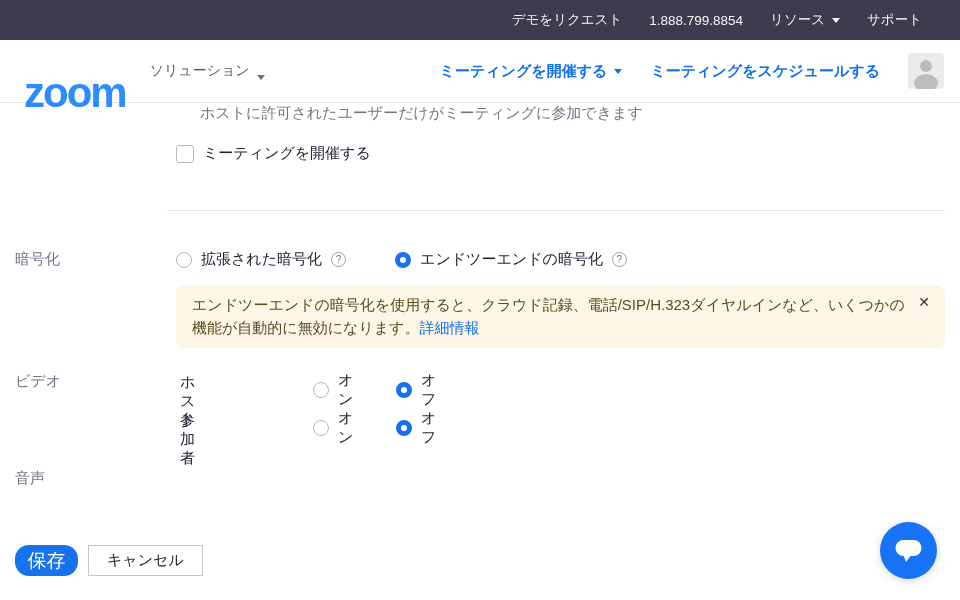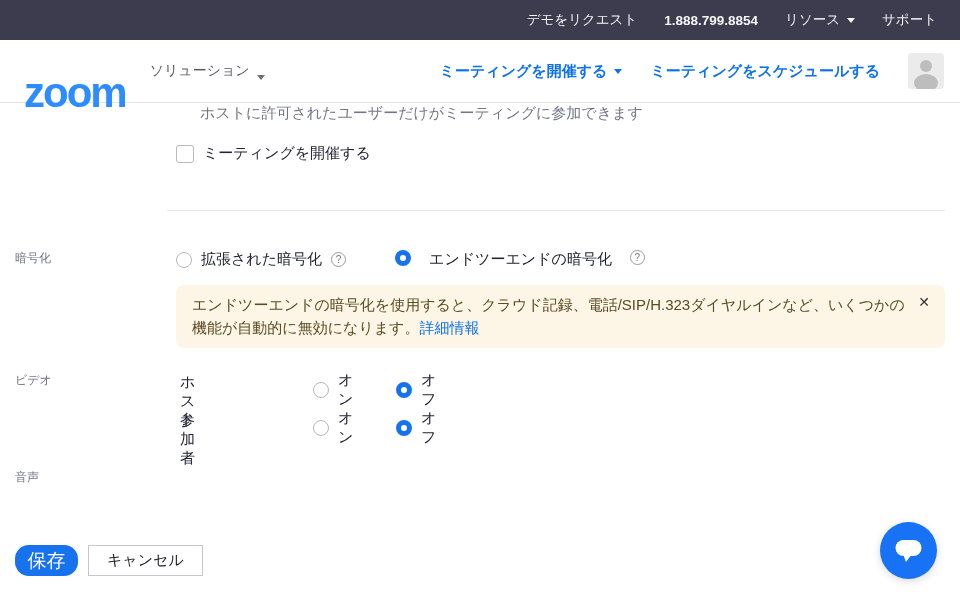--- a/index.html
+++ b/index.html
@@ -4,24 +4,24 @@
 <style>
   * { margin: 0; padding: 0; box-sizing: border-box; }
   html, body { width: 960px; height: 600px; }
   body { font-family: "Liberation Sans", "DejaVu Sans", sans-serif; background: #fff; }
   .page { position: relative; width: 960px; height: 600px; overflow: hidden; background: #fff; }
 
   
   .topbar {
     position: absolute; top: 0; left: 0; width: 960px; height: 40px;
     background: #3C3C4E; display: flex; align-items: center; justify-content: flex-end;
-    gap: 27px; padding-right: 23px;
+    gap: 27px; padding-right: 38px;
   }
   .topbar .tb-item { color: #F5F5F7; font-size: 13.5px; cursor: pointer; display: flex; align-items: center; gap: 7px; }
-  .topbar .tb-phone { font-weight: 700; }
+  .topbar .tb-phone { font-weight: 400; }
   .caret-down {
     width: 0; height: 0; display: inline-block;
     border-left: 4px solid transparent; border-right: 4px solid transparent;
     border-top: 5px solid #F5F5F7;
   }
 
   
   .header {
     position: absolute; top: 40px; left: 0; width: 960px; height: 63px;
     background: #fff; border-bottom: 1px solid #E4E4E7;
@@ -39,35 +39,35 @@
   .avatar { width: 36px; height: 36px; border-radius: 4px; background: #EBEBEB; display: flex; align-items: flex-end; justify-content: center; overflow: hidden; cursor: pointer; }
 
   
   .note-grey { position: absolute; left: 200px; top: 104px; font-size: 15px; color: #747487; }
   .checkbox-row { position: absolute; left: 176px; top: 144px; display: flex; align-items: center; gap: 9px; cursor: pointer; }
   .checkbox { width: 18px; height: 18px; border: 1px solid #B8B8C2; border-radius: 3px; background: #fff; }
   .checkbox-label { font-size: 15px; color: #232333; }
 
   .divider { position: absolute; left: 167px; top: 210px; width: 778px; border-top: 1px solid #E7E7E7; }
 
-  .section-label { position: absolute; left: 15px; font-size: 12px; color: #747487; }
+  .section-label { position: absolute; left: 15px; font-size: 15px; color: #747487; }
 
   .radio { width: 16px; height: 16px; border-radius: 50%; background: #fff; border: 1px solid #B5B5C3; flex: none; }
   .radio.selected { border: 5px solid #1772ED; }
   .radio-label { font-size: 15px; color: #232333; }
   .radio-group { display: flex; align-items: center; gap: 9px; cursor: pointer; }
 
   .help-icon {
     width: 15px; height: 15px; border-radius: 50%; border: 1px solid #9A9AA8;
     color: #74747F; font-size: 10px; line-height: 13px; text-align: center; cursor: pointer; flex: none;
   }
 
   .enc-options { position: absolute; left: 176px; top: 250px; display: flex; align-items: center; }
   .enc-opt1 { display: flex; align-items: center; gap: 9px; }
-  .enc-opt2 { display: flex; align-items: flex-start; gap: 18px; margin-left: 49px; }
+  .enc-opt2 { display: flex; align-items: center; gap: 9px; margin-left: 49px; }
 
   .warning-box {
     position: absolute; left: 176px; top: 285px; width: 769px;
     background: #FDF6E7; border-radius: 8px; padding: 8px 40px 9px 16px;
     font-size: 15px; line-height: 23px; color: #5C4A21;
   }
   .warning-link { color: #0E72ED; cursor: pointer; }
   .warning-close {
     position: absolute; right: 15px; top: 10px; color: #33333B; font-size: 14px;
     cursor: pointer; line-height: 14px;

